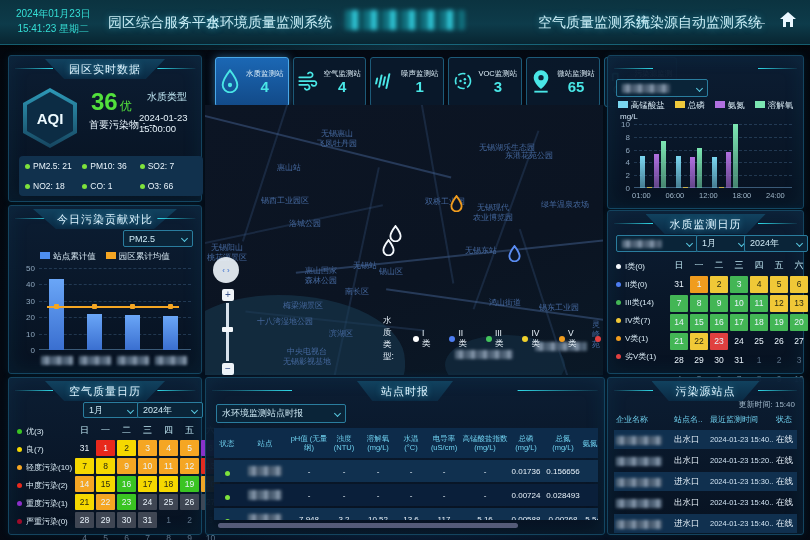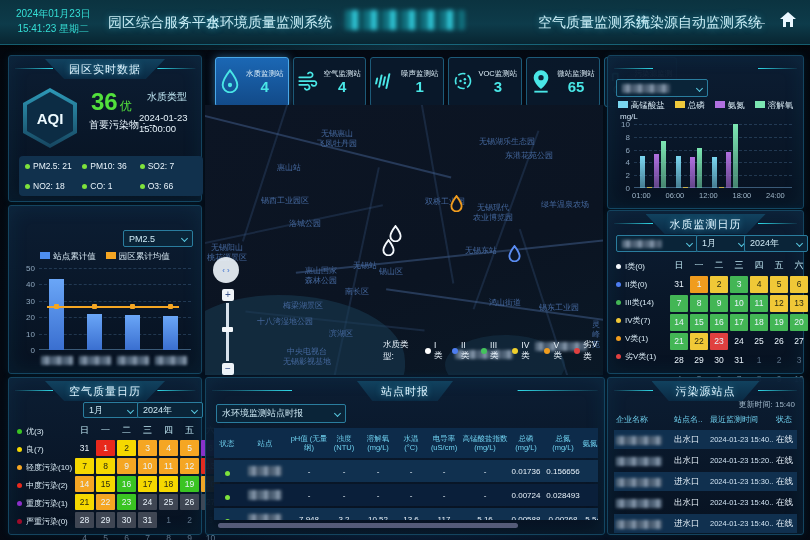--- a/index.html
+++ b/index.html
@@ -69,21 +69,21 @@
   
   .trow{display:flex;align-items:center;}
   .tcell{flex:none;text-align:center;overflow:hidden;white-space:nowrap;}
   
   #map{position:absolute;left:205px;top:105px;width:398px;height:270px;overflow:hidden;
     background:linear-gradient(160deg,#0c1524 0%,#0b1422 60%,#0a1826 100%);}
   .road{position:absolute;background:rgba(62,92,140,.28);}
   .road.b{background:rgba(80,115,170,.4);}
   .mlabel{position:absolute;font-size:8px;line-height:10px;color:#44679c;white-space:pre-line;text-align:center;}
   .marker{position:absolute;width:13px;height:17px;}
-  #map-legend{position:absolute;left:178px;bottom:12px;display:flex;gap:9px;font-size:8.5px;color:#e8f2fa;align-items:center;}
+  #map-legend{position:absolute;left:178px;bottom:12px;display:flex;gap:19px;font-size:8.5px;color:#e8f2fa;align-items:center;}
   #map-legend .dot{width:6px;height:6px;}
   .zoomctl{position:absolute;left:8px;top:152px;width:28px;}
   .compass{width:26px;height:26px;border-radius:50%;background:rgba(235,242,248,.92);color:#3a6fd0;
     display:flex;align-items:center;justify-content:center;font-size:8px;}
   .zslider{margin:6px auto 0;width:10px;text-align:center;}
   .zbtn{width:12px;height:12px;background:#eef3f8;color:#35508a;font-size:10px;line-height:11px;border-radius:2px;margin:0 auto;cursor:pointer;}
   .ztrack{width:3px;height:58px;background:#d7e2ec;margin:2px auto;position:relative;}
   .zhandle{position:absolute;left:-4px;top:24px;width:11px;height:5px;background:#f2f6fa;border-radius:1px;cursor:grab;}
   
   #stations{position:absolute;left:215px;top:57px;width:382px;display:flex;gap:4px;}
@@ -132,20 +132,21 @@
         <div class="metric"><span class="dot" style="background:#7ee23c"></span>PM2.5: 21</div>
         <div class="metric"><span class="dot" style="background:#7ee23c"></span>PM10: 36</div>
         <div class="metric"><span class="dot" style="background:#7ee23c"></span>SO2: 7</div>
         <div class="metric"><span class="dot" style="background:#7ee23c"></span>NO2: 18</div>
         <div class="metric"><span class="dot" style="background:#7ee23c"></span>CO: 1</div>
         <div class="metric"><span class="dot" style="background:#7ee23c"></span>O3: 66</div>
       </div>
   </div>
 
   <div class="panel" style="left:8px;top:205px;width:192px;height:167px">
+    <div class="p-head"><span class="line-l"></span><span class="trap">今日污染贡献对比</span><span class="line-r"></span></div>
     <div class="dropdown" style="right:8px;top:24px;width:58px;height:15px">
         <span>PM2.5</span>
         <span class="chev"></span>
       </div>
     <div class="legend-row" style="position:absolute;left:0;right:0;top:45px" id="contribLegend">
         <span><span class="sw" style="background:#4d8ef0"></span>站点累计值</span>
         <span><span class="sw" style="background:#f5a623"></span>园区累计均值</span>
       </div>
     <div class="plot" id="contribChart" style="left:30px;top:62px;width:152px;height:82px">
         <span class="ytick" style="top: 82px;">0</span>
@@ -341,21 +342,21 @@
         <div class="mlabel" style="left: 174px; top: 162px;">锡山区</div>
         <div class="mlabel" style="left: 140px; top: 182px;">南长区</div>
         <div class="mlabel" style="left: 78px; top: 196px;">梅梁湖景区</div>
         <div class="mlabel" style="left: 52px; top: 212px;">十八湾湿地公园</div>
         <div class="mlabel" style="left: 124px; top: 224px;">滨湖区</div>
         <div class="mlabel" style="left: 78px; top: 242px;">中央电视台
 无锡影视基地</div>
         <div class="mlabel" style="left: 220px; top: 92px;">双桥工业园</div>
         <div class="mlabel" style="left: 268px; top: 98px;">无锡现代
 农业博览园</div>
-        <div class="mlabel" style="left: 274px; top: 32px;">无锡湖乐生态园</div>
+        <div class="mlabel" style="left: 274px; top: 38px;">无锡湖乐生态园</div>
         <div class="mlabel" style="left: 300px; top: 46px;">东港花苑公园</div>
         <div class="mlabel" style="left: 336px; top: 95px;">绿羊温泉农场</div>
         <div class="mlabel" style="left: 260px; top: 141px;">无锡东站</div>
         <div class="mlabel" style="left: 284px; top: 193px;">鸿山街道</div>
         <div class="mlabel" style="left: 334px; top: 198px;">锡东工业园</div>
         <div class="mlabel" style="left: 384px; top: 215px;">灵峰苑</div>
       </div>
     <div id="mapMarkers">
         <div class="marker" style="left: 184px; top: 120px;"><svg width="13" height="17" viewBox="0 0 14 18">
             <path d="M7 1 C7 1 1.5 8 1.5 12 a5.5 5.5 0 0 0 11 0 C12.5 8 7 1 7 1 Z" fill="#0b1526" stroke="#f4f8fc" stroke-width="2"></path>

